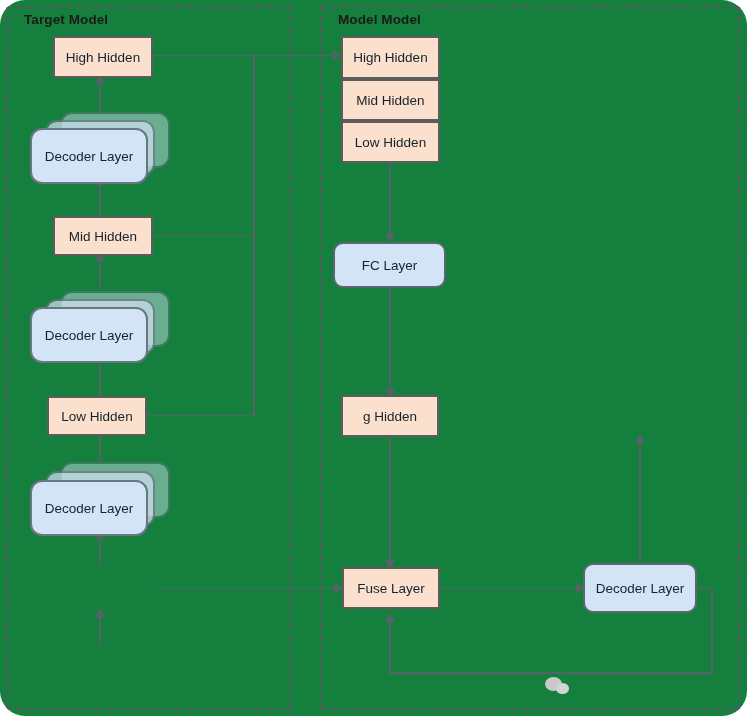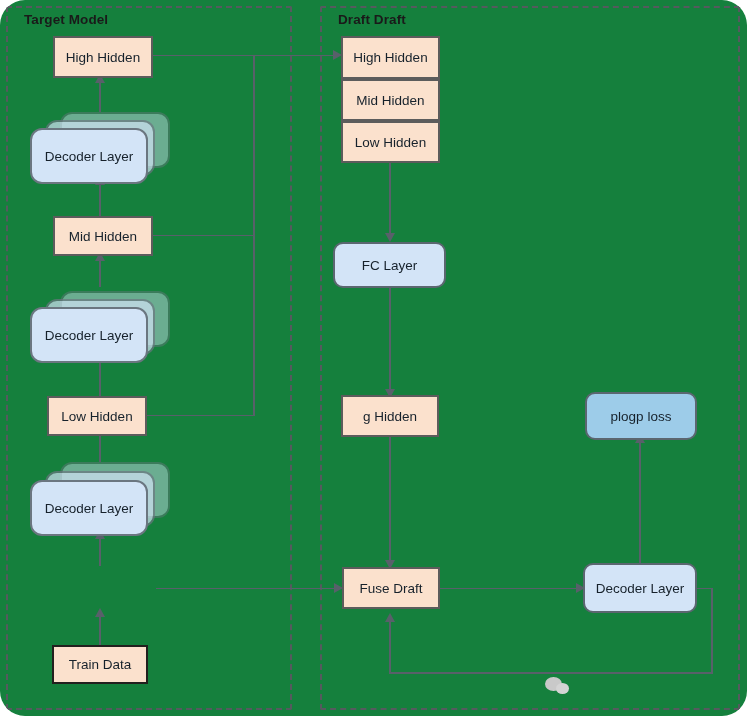--- a/index.html
+++ b/index.html
@@ -151,21 +151,21 @@
 </style>
 </head>
 <body>
 
 <div id="canvas">
 
   <div class="group" style="left:6px; top:6px; width:286px; height:704px;"></div>
   <div class="group" style="left:320px; top:6px; width:420px; height:704px;"></div>
 
   <div class="group-title" style="left:24px; top:12px;">Target Model</div>
-  <div class="group-title" style="left:338px; top:12px;">Draft Draft</div>
+  <div class="group-title" style="left:338px; top:12px;">Model Model</div>
 
   <div class="edge v" style="left:99.2px; top:612px; height:34px;"></div>
   <div class="arrow up" style="left:95px; top:608px;"></div>
 
   <div class="edge v" style="left:99.2px; top:535px; height:31px;"></div>
   <div class="arrow up" style="left:95px; top:530px;"></div>
 
   <div class="edge v" style="left:99.2px; top:430px; height:32px;"></div>
   <div class="arrow up" style="left:95px; top:426px;"></div>
 
@@ -220,23 +220,20 @@
 
   <div class="stack" style="left:30px; top:462px; width:140px; height:74px;">
     <div class="card back2" style="left:30px; top:0px; width:110px; height:56px;"></div>
     <div class="card back1" style="left:15px; top:9px; width:110px; height:56px;"></div>
     <div class="card front" style="left:0px; top:18px; width:118px; height:56px;">
       <span>Decoder Layer</span>
     </div>
   </div>
 
 
-  <div class="node node-rect dark-border" style="left:52px; top:645px; width:96px; height:39px;">
-    <span>Train Data</span>
-  </div>
 
   <div class="edge v" style="left:389.2px; top:163px; height:73px;"></div>
   <div class="arrow down" style="left:385px; top:233px;"></div>
 
   <div class="edge v" style="left:389.2px; top:288px; height:104px;"></div>
   <div class="arrow down" style="left:385px; top:389px;"></div>
 
   <div class="edge v" style="left:389.2px; top:437px; height:126px;"></div>
   <div class="arrow down" style="left:385px; top:560px;"></div>
 
@@ -264,30 +261,27 @@
 
   <div class="node node-round" style="left:333px; top:242px; width:113px; height:46px;">
     <span>FC Layer</span>
   </div>
 
   <div class="node node-rect" style="left:341px; top:395px; width:98px; height:42px;">
     <span>g Hidden</span>
   </div>
 
   <div class="node node-rect" style="left:342px; top:567px; width:98px; height:42px;">
-    <span>Fuse Draft</span>
+    <span>Fuse Layer</span>
   </div>
 
   <div class="node node-round" style="left:583px; top:563px; width:114px; height:50px;">
     <span>Decoder Layer</span>
   </div>
 
-  <div class="node node-round accent" style="left:585px; top:392px; width:112px; height:48px;">
-    <span>plogp loss</span>
-  </div>
 
   <div class="watermark" style="left:545px; top:676px;">
     <span class="wm-logo">
       <span class="b1"></span>
       <span class="b2"></span>
     </span>
   </div>
 
 </div>
 

